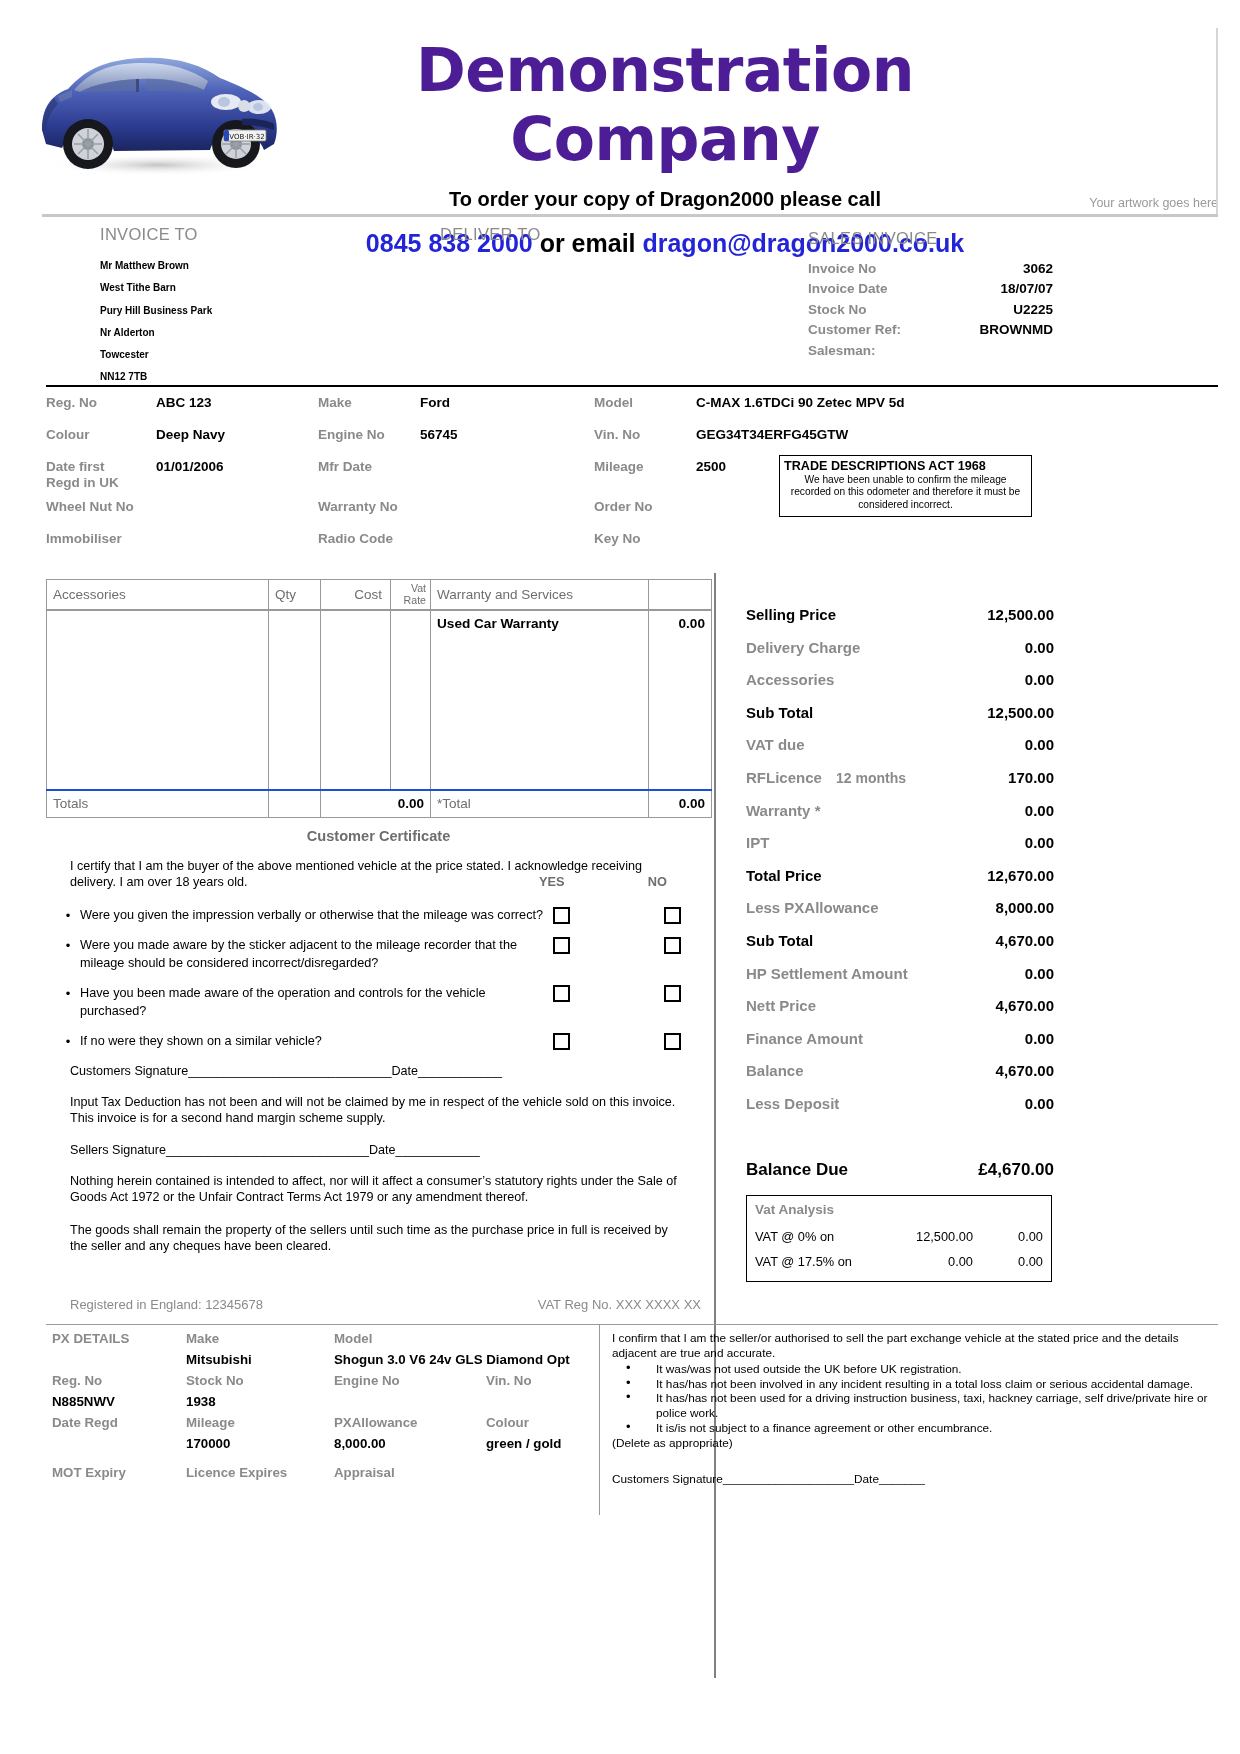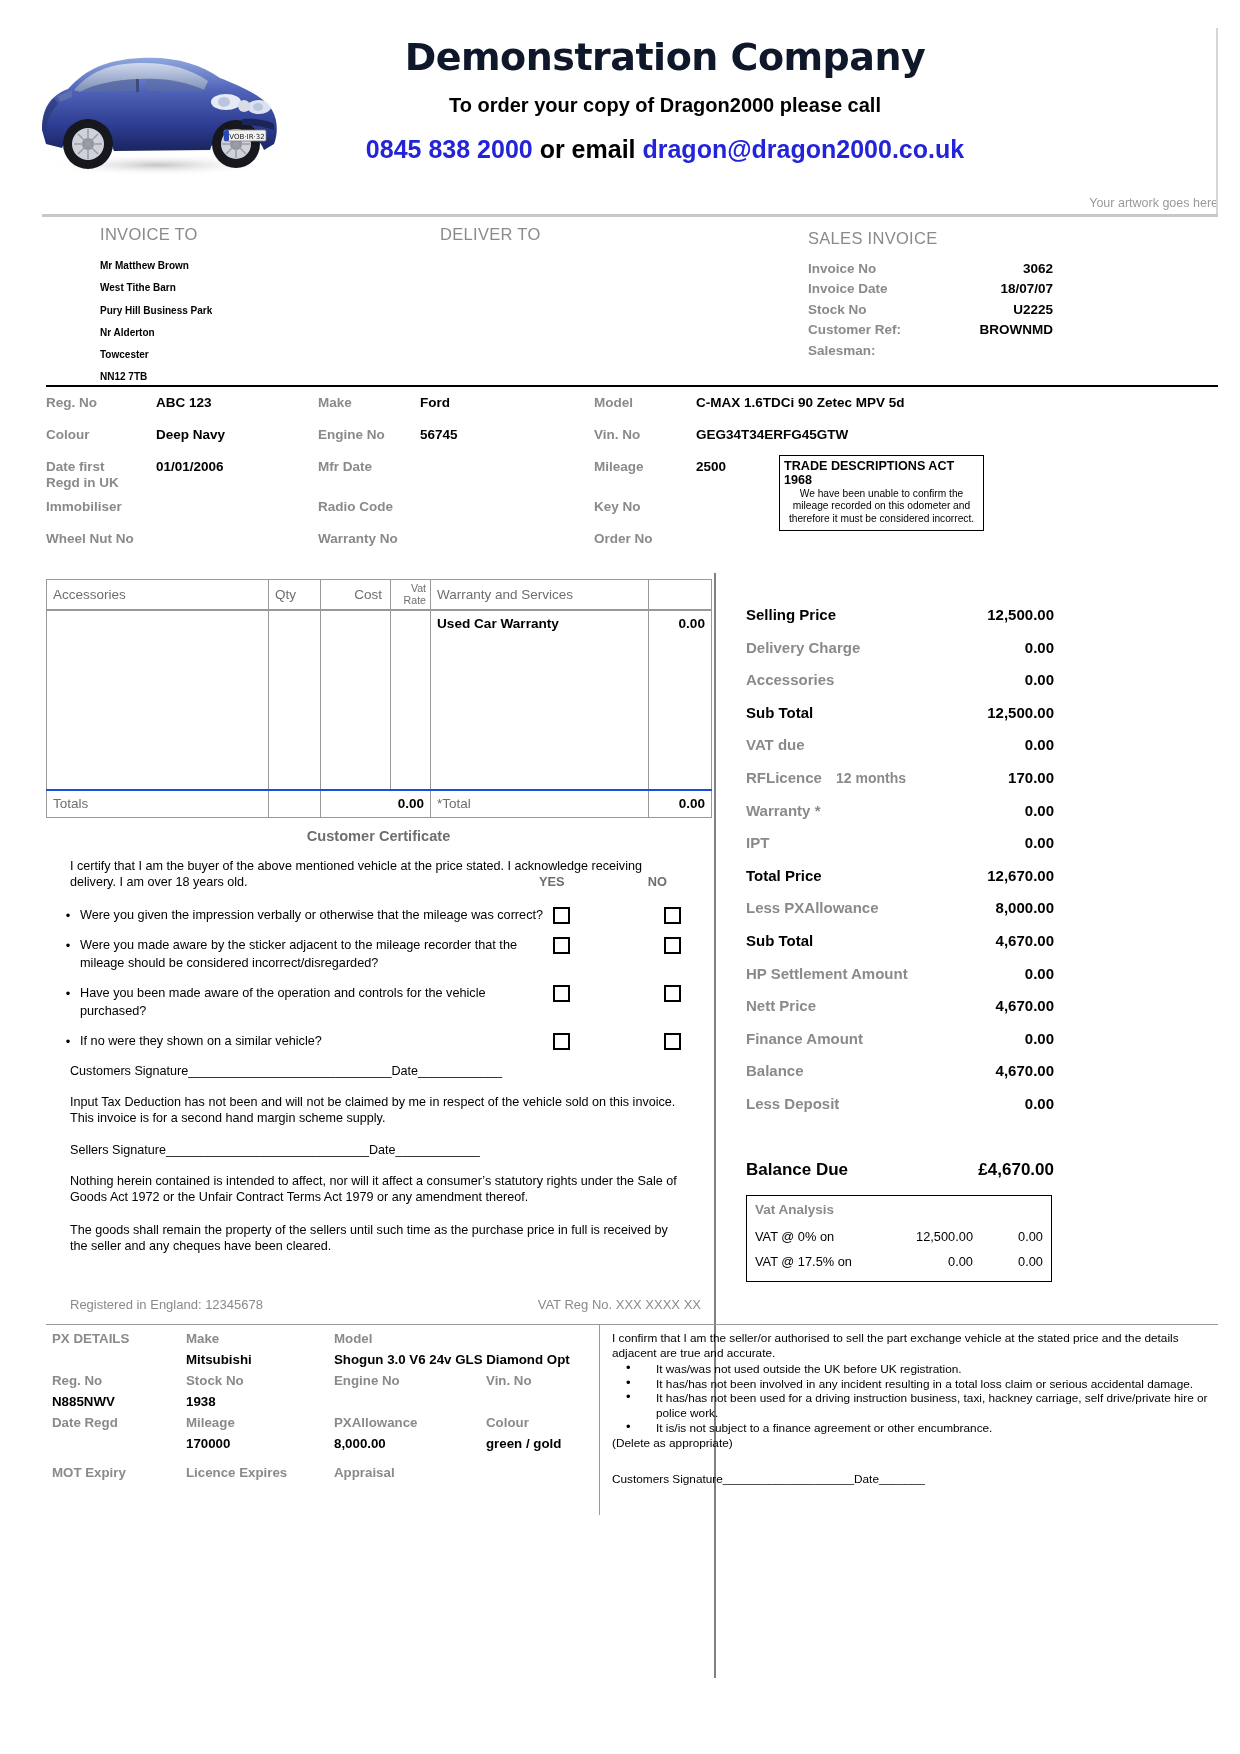--- a/index.html
+++ b/index.html
@@ -13,21 +13,21 @@
     overflow:hidden;
   }
   .page { position:relative; width:1240px; height:1754px; padding:0; }
 
   
   .header { position:relative; height:200px; }
   .car-img { position:absolute; left:28px; top:34px; width:260px; height:145px; }
   .hdr-text { position:absolute; left:300px; top:36px; width:730px; text-align:center; }
   .company-name {
     font-family:"DejaVu Sans", sans-serif;
-    font-size:38px; font-weight:bold; color:#0f172a;
+    font-size:60px; font-weight:bold; color:#4c1d95;
     letter-spacing:-0.5px; line-height:1.15;
   }
   .tagline { font-size:20px; font-weight:bold; color:#000; margin-top:14px; }
   .contact { font-size:25px; font-weight:bold; color:#000; margin-top:18px; }
   .contact .blue { color:#2323d8; }
   .artwork-note {
     position:absolute; right:22px; top:196px;
     font-size:12.5px; color:#9a9a9a; font-style:normal;
   }
   .hdr-rule {
@@ -54,21 +54,21 @@
   .veh-row { position:relative; height:32px; font-size:13.5px; }
   .veh-row.tall { height:34px; }
   .lbl { position:absolute; color:#8a8a8a; font-weight:bold; font-size:13.5px; }
   .val { position:absolute; color:#000; font-weight:bold; font-size:13.5px; }
   .c1l { left:0px; } .c1v { left:110px; }
   .c2l { left:272px; } .c2v { left:374px; }
   .c3l { left:548px; } .c3v { left:650px; }
   .lbl2 { line-height:16px; }
 
   .tda-box {
-    position:absolute; left:733px; top:-4px; width:205px;
+    position:absolute; left:733px; top:-4px; width:253px;
     border:1.3px solid #000; padding:3px 4px 5px 4px; background:#fff;
   }
   .tda-title { font-size:12.6px; font-weight:bold; color:#000; }
   .tda-body { font-size:10.2px; text-align:center; line-height:12.4px; margin-top:1px; }
 
   
   .mid { position:relative; margin:16px 22px 0 46px; }
   .acc-table { width:665px; border-collapse:collapse; table-layout:fixed; }
   .acc-table th, .acc-table td { border:1px solid #999; padding:0; }
   .acc-head th {
@@ -293,34 +293,34 @@
       <span class="lbl c3l">Mileage</span>
       <span class="val c3v">2500</span>
 
       <div class="tda-box">
         <div class="tda-title">TRADE DESCRIPTIONS ACT 1968</div>
         <div class="tda-body">We have been unable to confirm the mileage recorded on this odometer and therefore it must be considered incorrect.</div>
       </div>
     </div>
 
     <div class="veh-row">
+      <span class="lbl c1l">Wheel Nut No</span>
+      <span class="val c1v"></span>
+      <span class="lbl c2l">Warranty No</span>
+      <span class="val c2v"></span>
+      <span class="lbl c3l">Order No</span>
+      <span class="val c3v"></span>
+    </div>
+
+    <div class="veh-row">
       <span class="lbl c1l">Immobiliser</span>
       <span class="val c1v"></span>
       <span class="lbl c2l">Radio Code</span>
       <span class="val c2v"></span>
       <span class="lbl c3l">Key No</span>
-      <span class="val c3v"></span>
-    </div>
-
-    <div class="veh-row">
-      <span class="lbl c1l">Wheel Nut No</span>
-      <span class="val c1v"></span>
-      <span class="lbl c2l">Warranty No</span>
-      <span class="val c2v"></span>
-      <span class="lbl c3l">Order No</span>
       <span class="val c3v"></span>
     </div>
   </div>
 
   <div class="mid">
 
     <div class="vsep" style="height:1105px;"></div>
 
     <table class="acc-table">
       <colgroup>

